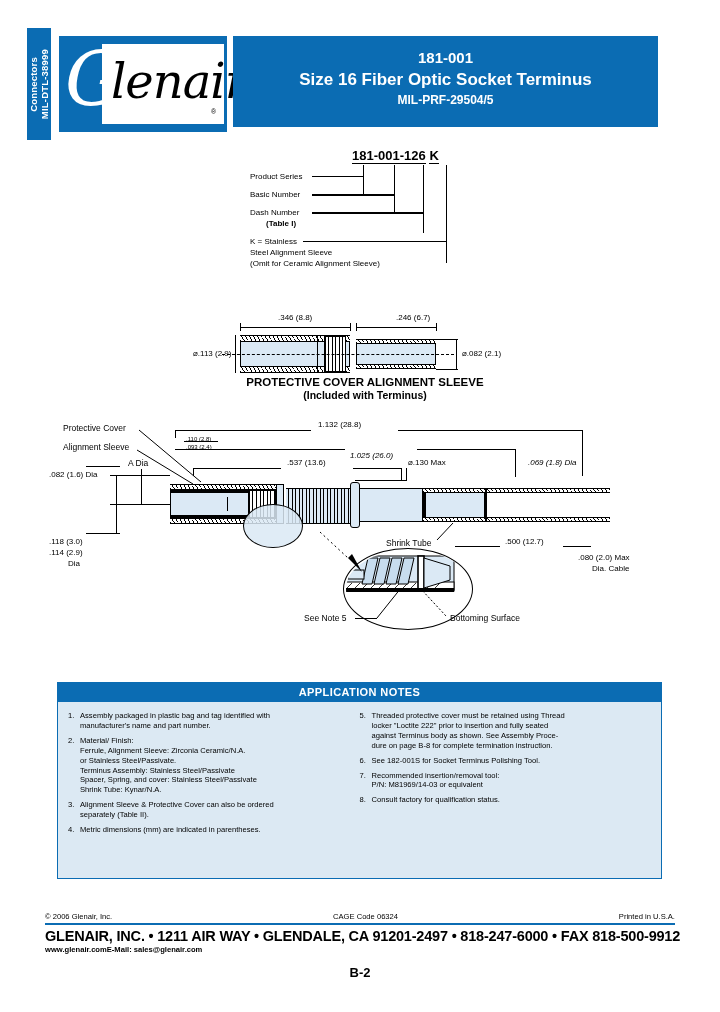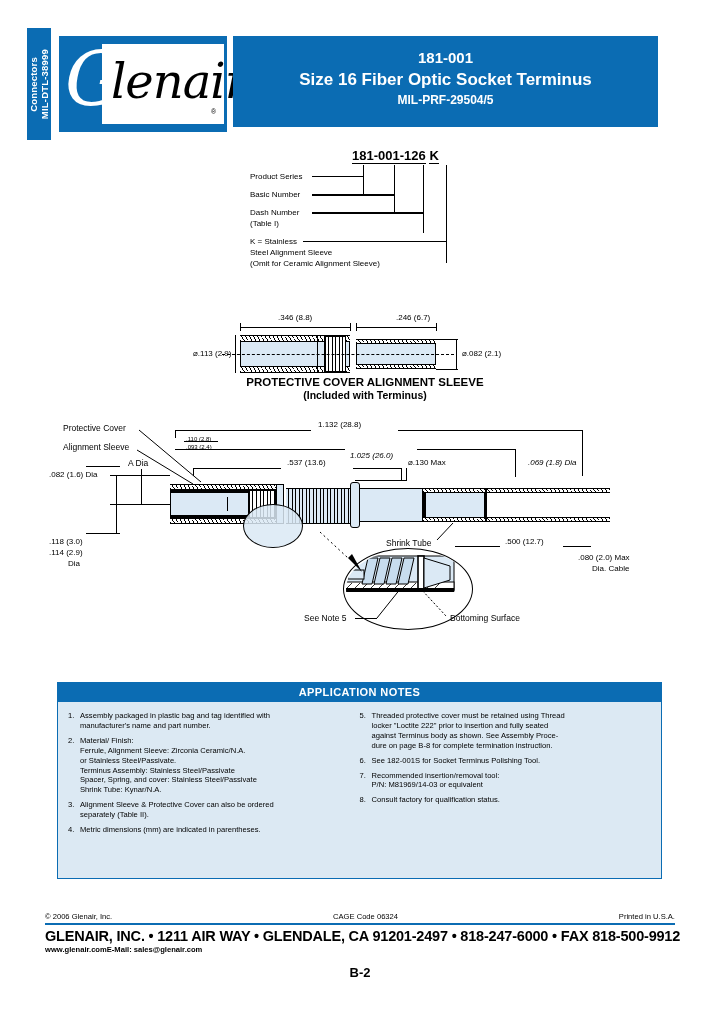--- a/index.html
+++ b/index.html
@@ -335,21 +335,21 @@
     <div class="vline" style="left:196px; top:17px; height:98px;"></div>
 
     <div class="pn-label" style="left:0px; top:23px;">Product Series</div>
     <div class="hline" style="left:62px; top:28px; width:52px;"></div>
 
     <div class="pn-label" style="left:0px; top:41px;">Basic Number</div>
     <div class="hline" style="left:62px; top:46px; width:83px; height:1.5px;"></div>
 
     <div class="pn-label" style="left:0px; top:59px;">Dash Number</div>
     <div class="hline" style="left:62px; top:64px; width:112px; height:1.5px;"></div>
-    <div class="pn-label" style="left:0px; top:70px;">(Table I)</div>
+    <div class="pn-label" style="left:16px; top:70px;font-weight:bold;">(Table I)</div>
 
     <div class="pn-label" style="left:0px; top:88px;">K = Stainless</div>
     <div class="hline" style="left:53px; top:93px; width:144px;"></div>
     <div class="pn-label" style="left:0px; top:99px;">Steel Alignment Sleeve</div>
     <div class="pn-label" style="left:0px; top:110px;">(Omit for Ceramic Alignment Sleeve)</div>
   </div>
 
   <div id="sleeve-block">
 
     <div class="dim" style="left:78px; top:1px;">.346 (8.8)</div>

